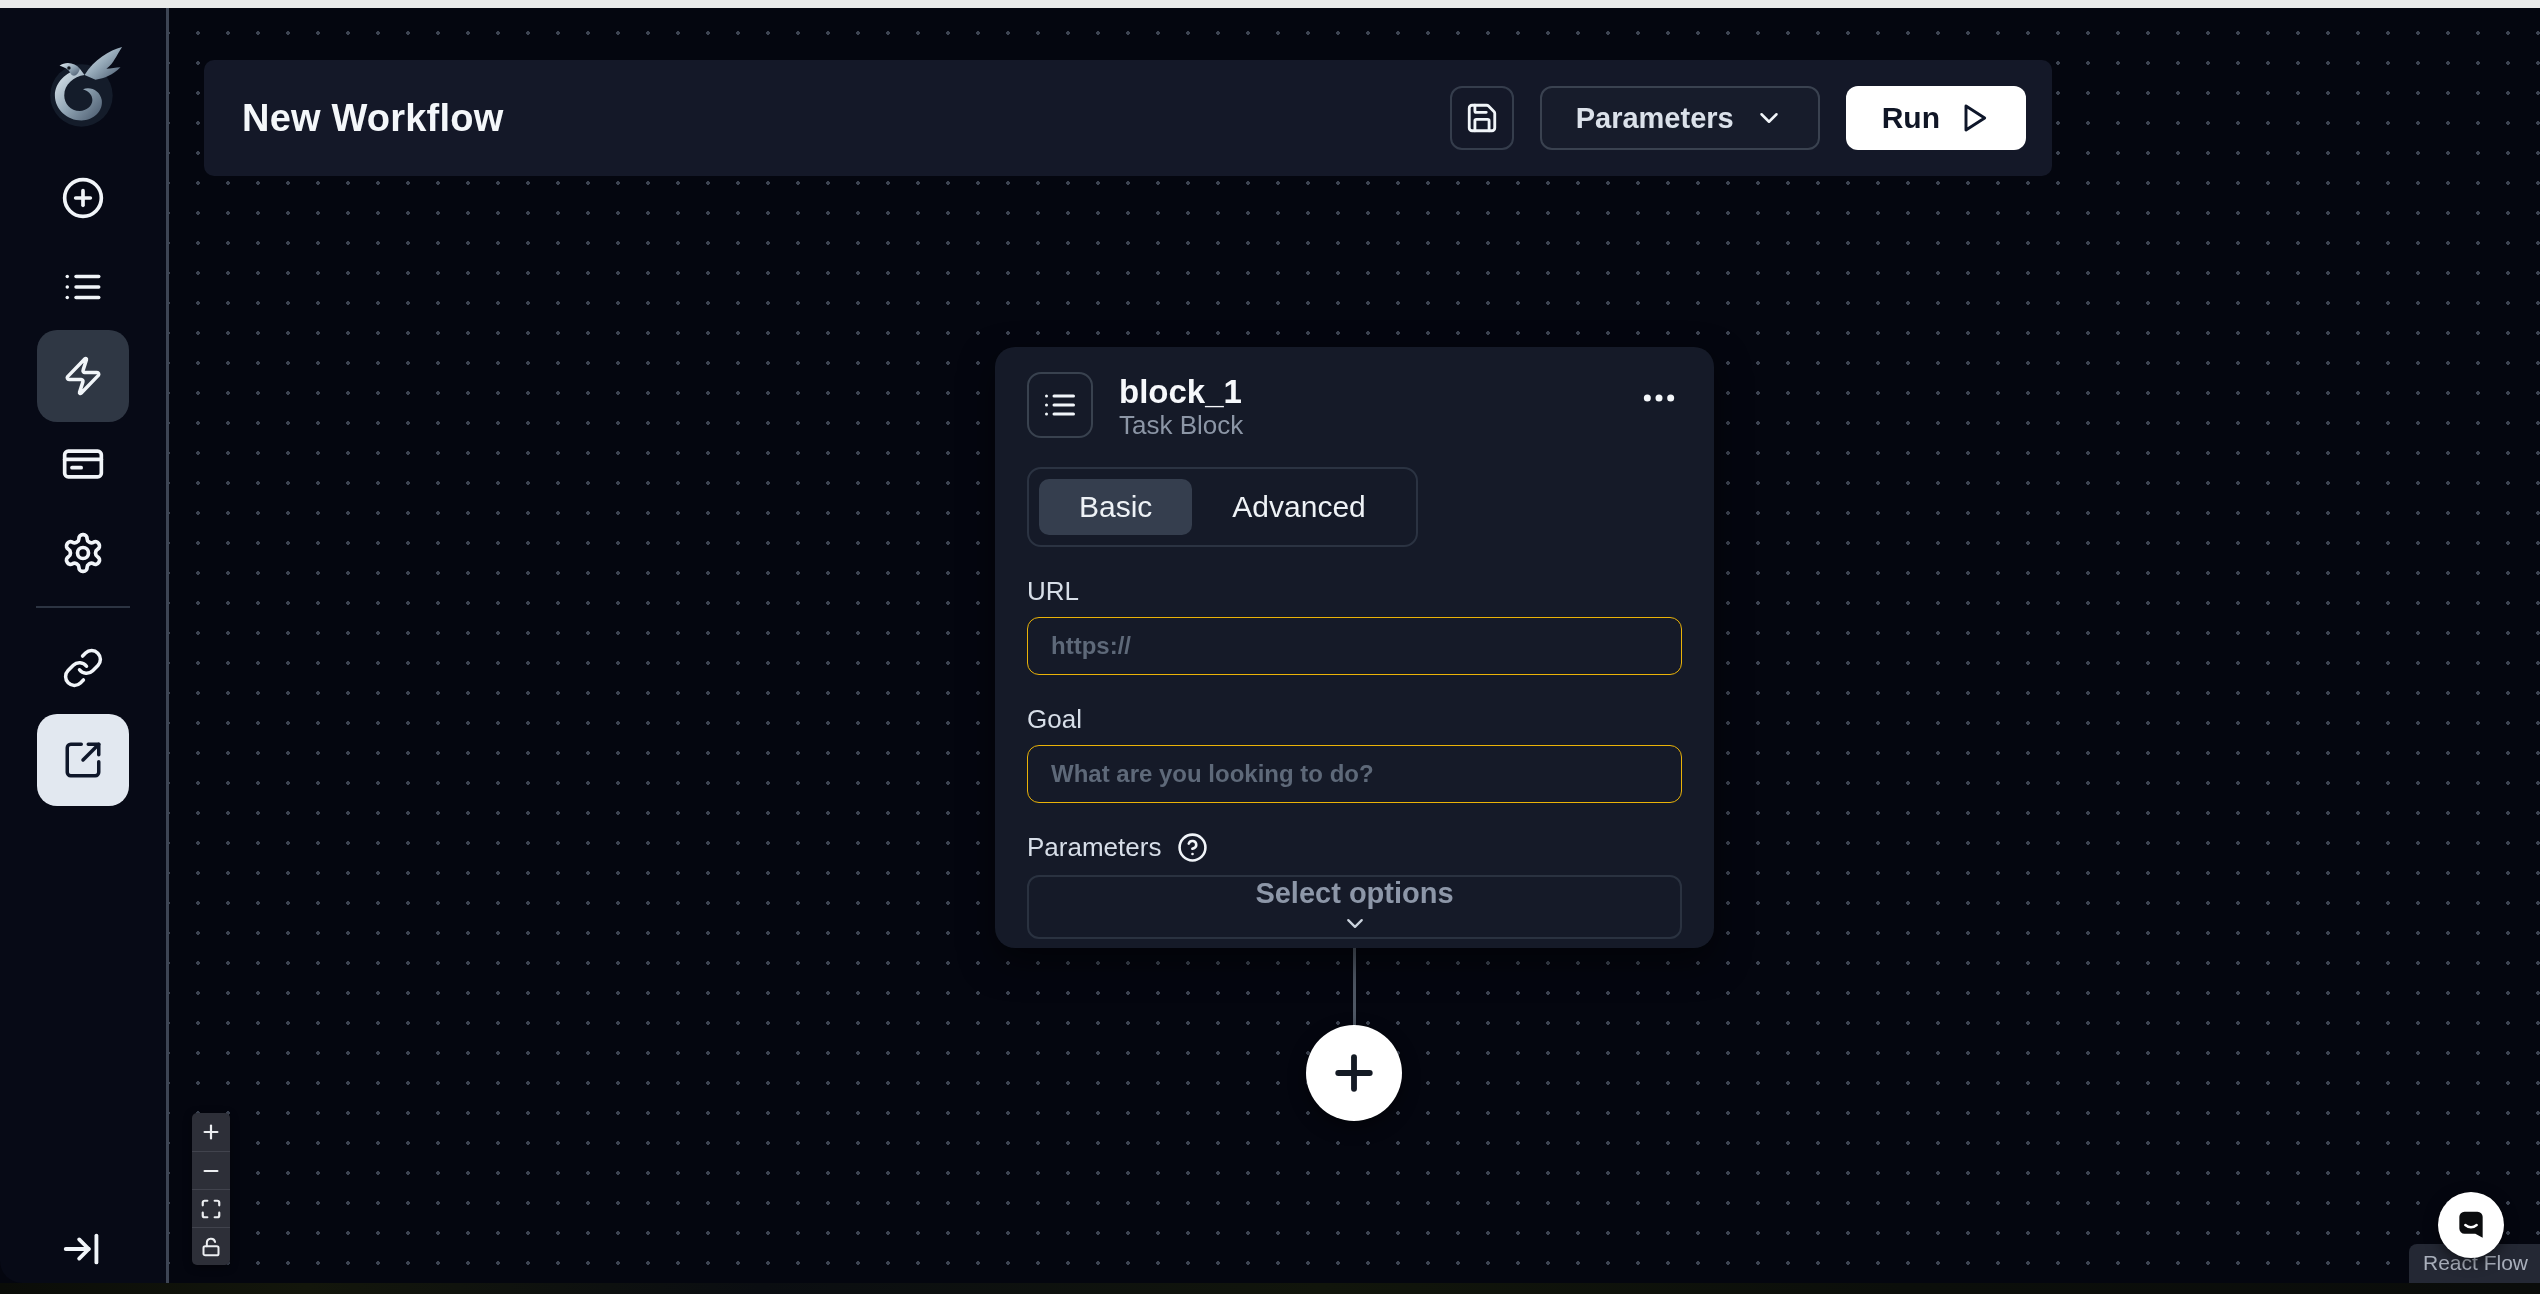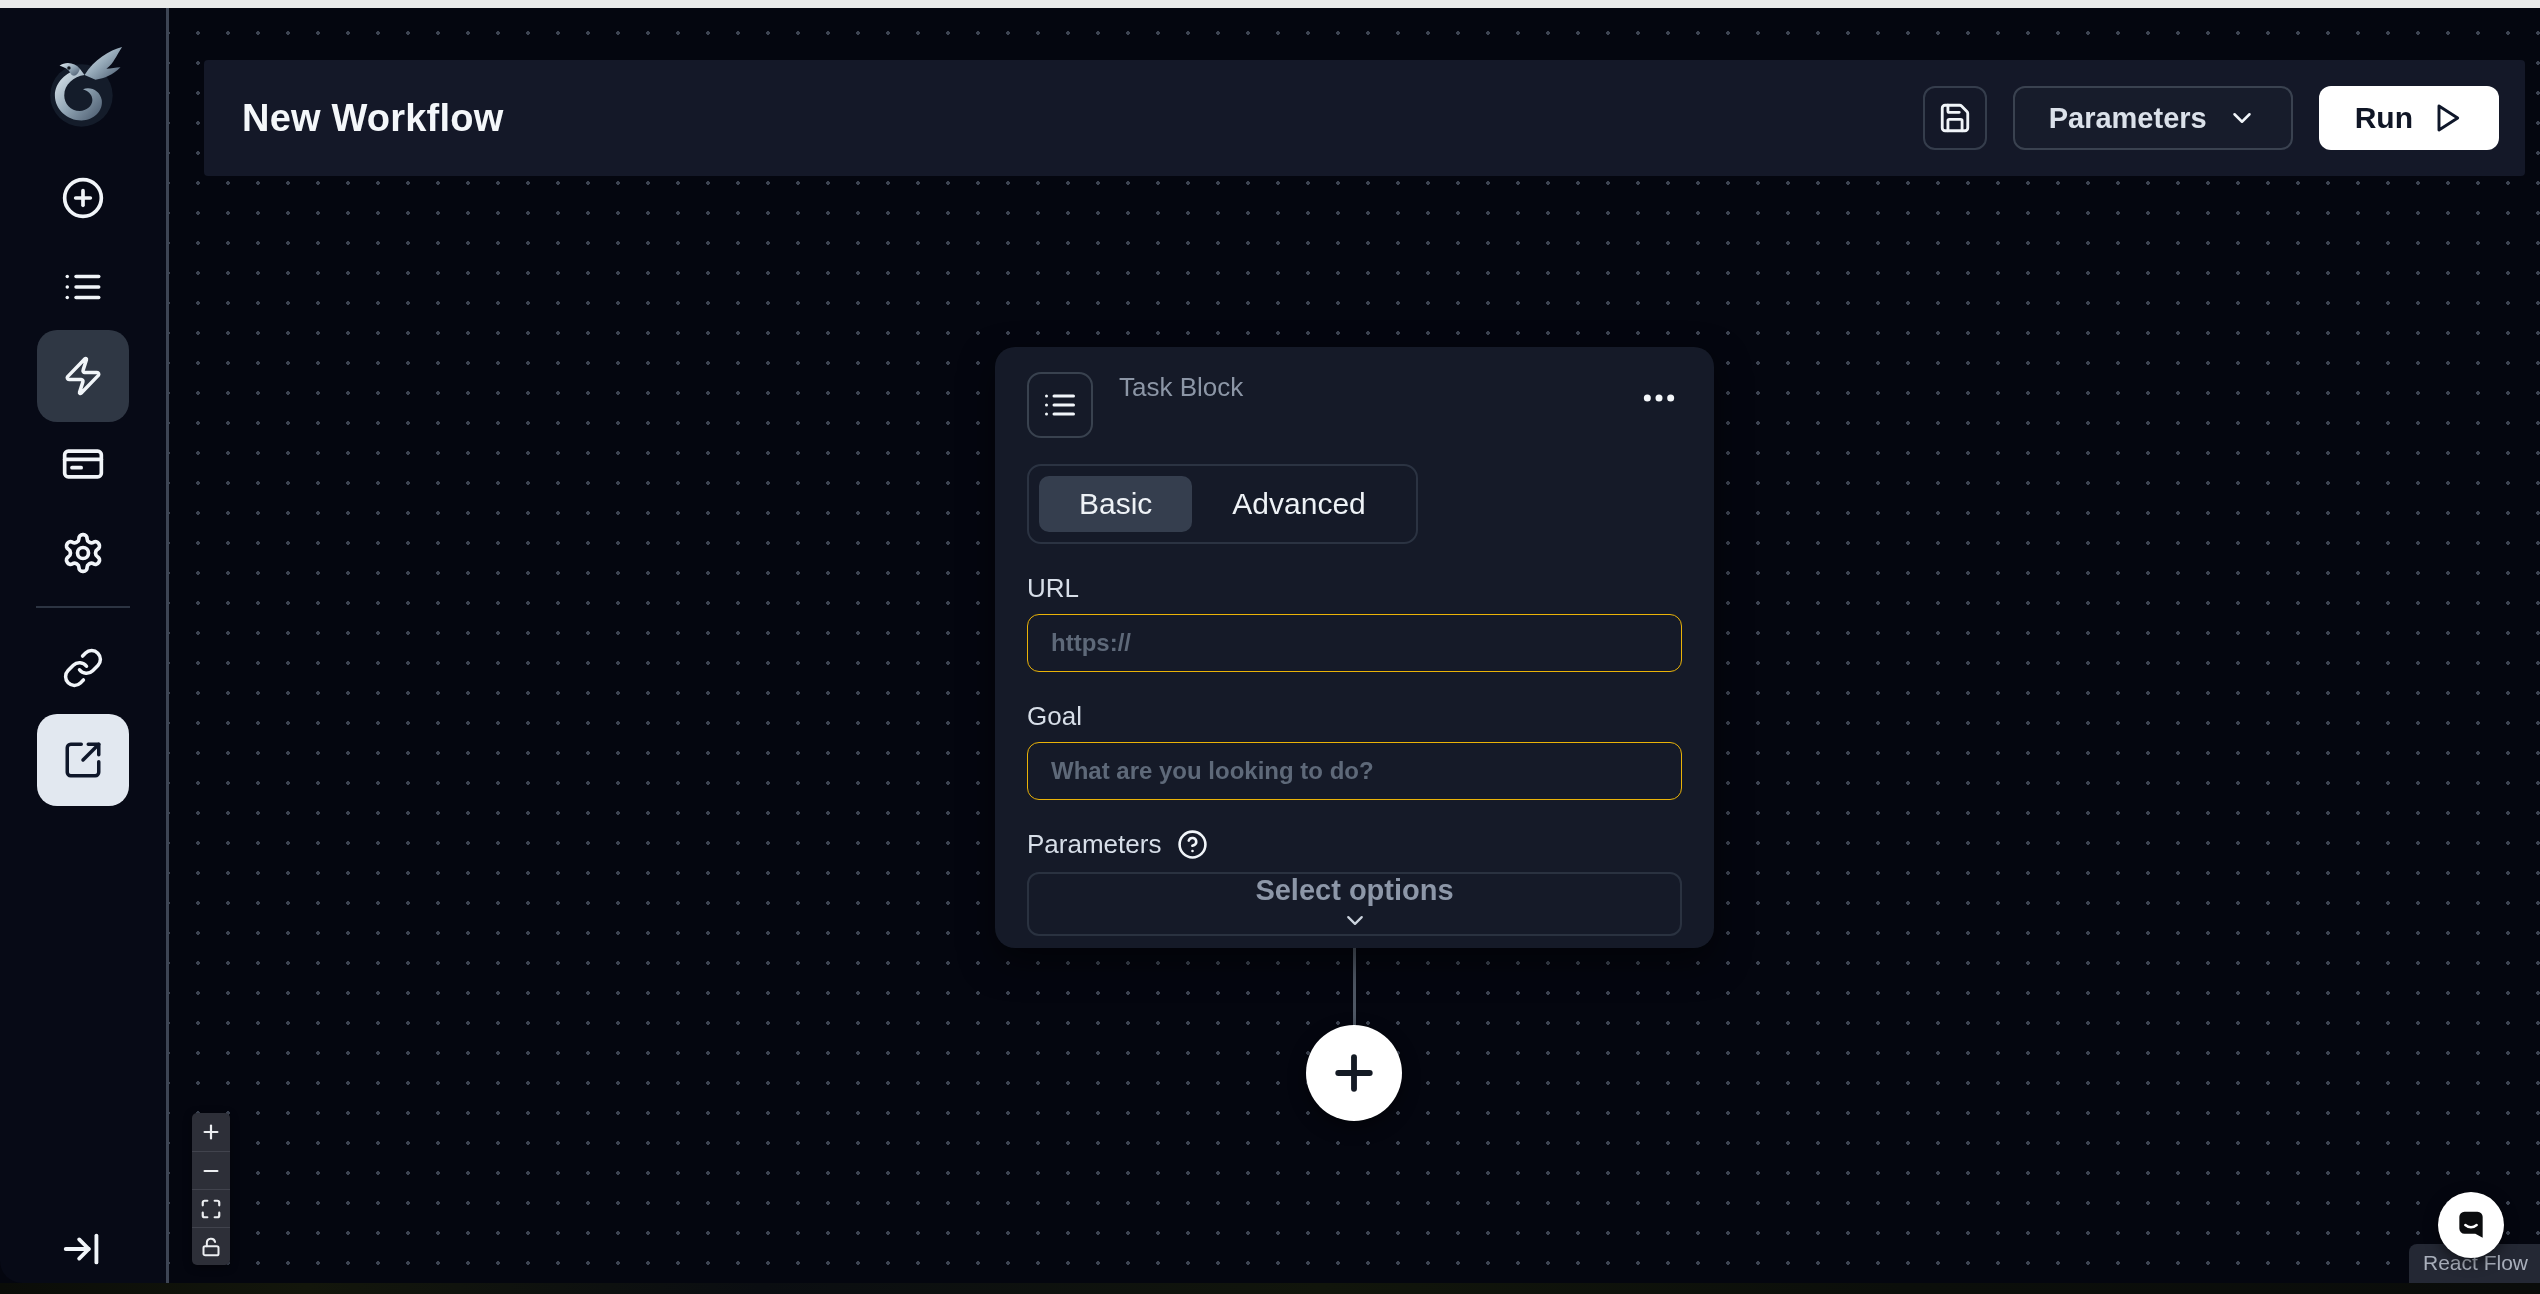--- a/index.html
+++ b/index.html
@@ -27,22 +27,22 @@
       align-items:center;justify-content:center;cursor:pointer;}
   .s-btn{width:92px;height:92px;border-radius:20px;}
   .s-btn.dark{background:#2f3744;}
   .s-btn.light{background:#e2e8f0;}
   .s-divider{position:absolute;left:50%;transform:translateX(-50%);top:598px;
       width:94px;height:2px;background:#2c3442;}
   .icon-stroke{stroke:#f1f5f9;fill:none;stroke-width:2;stroke-linecap:round;stroke-linejoin:round;}
   .icon-dark{stroke:#0f172a;fill:none;stroke-width:2;stroke-linecap:round;stroke-linejoin:round;}
 
   
-  .header{position:absolute;left:204px;top:60px;width:2321px;height:116px;
-      background:#141828;border-radius:4px;display:flex;align-items:center;
+  .header{position:absolute;left:204px;top:60px;width:1848px;height:116px;
+      background:#141828;border-radius:10px;display:flex;align-items:center;
       padding:0 26px 0 38px;box-sizing:border-box;z-index:30;}
   .wf-title{flex:1;font-size:38px;font-weight:700;color:#f4f7fa;letter-spacing:.2px;cursor:text;}
   .hdr-right{display:flex;align-items:center;gap:26px;}
   .save-btn{width:64px;height:64px;border:2px solid #353d4c;border-radius:12px;
       background:transparent;display:flex;align-items:center;justify-content:center;cursor:pointer;}
   .params-btn{height:64px;padding:0 34px;border:2px solid #3a4250;border-radius:12px;
       background:#171c2b;display:flex;align-items:center;gap:20px;cursor:pointer;
       color:#dbe1ea;font-size:29px;font-weight:600;}
   .run-btn{height:64px;padding:16px 36px;border:none;border-radius:12px;background:#ffffff;
       display:flex;align-items:center;gap:18px;cursor:pointer;
@@ -221,20 +221,21 @@
         <svg width="36" height="36" viewBox="0 0 24 24" class="icon-stroke">
           <line x1="8" y1="6" x2="21" y2="6"></line>
             <line x1="8" y1="12" x2="21" y2="12"></line>
             <line x1="8" y1="18" x2="21" y2="18"></line>
           <line x1="3" y1="6" x2="3.01" y2="6"></line>
             <line x1="3" y1="12" x2="3.01" y2="12"></line>
             <line x1="3" y1="18" x2="3.01" y2="18"></line>
         </svg>
       </div>
       <div class="bc-titles">
+        <div class="bc-name">block_1</div>
         <div class="bc-type">Task Block</div>
       </div>
       <div class="bc-menu">
         <svg width="40" height="40" viewBox="0 0 24 24">
           <circle cx="5" cy="12" r="2.1" fill="#f3f6f9"></circle>
             <circle cx="12" cy="12" r="2.1" fill="#f3f6f9"></circle>
             <circle cx="19" cy="12" r="2.1" fill="#f3f6f9"></circle>
         </svg>
       </div>
     </div>

